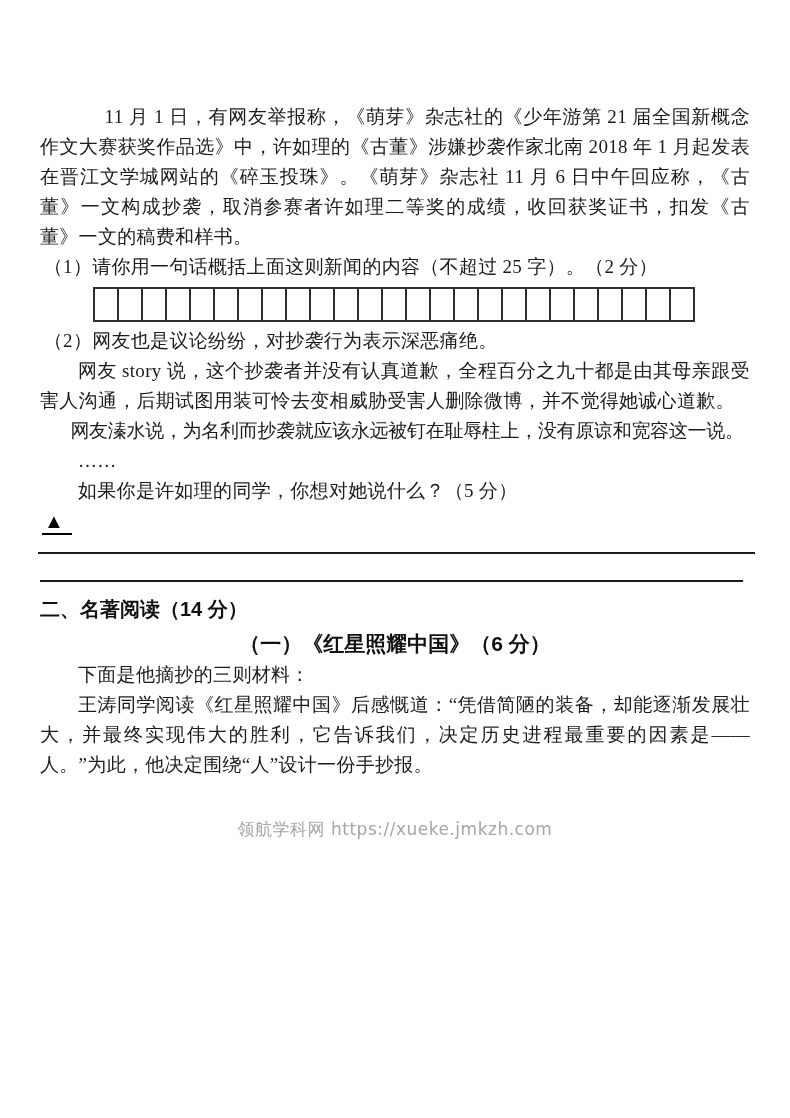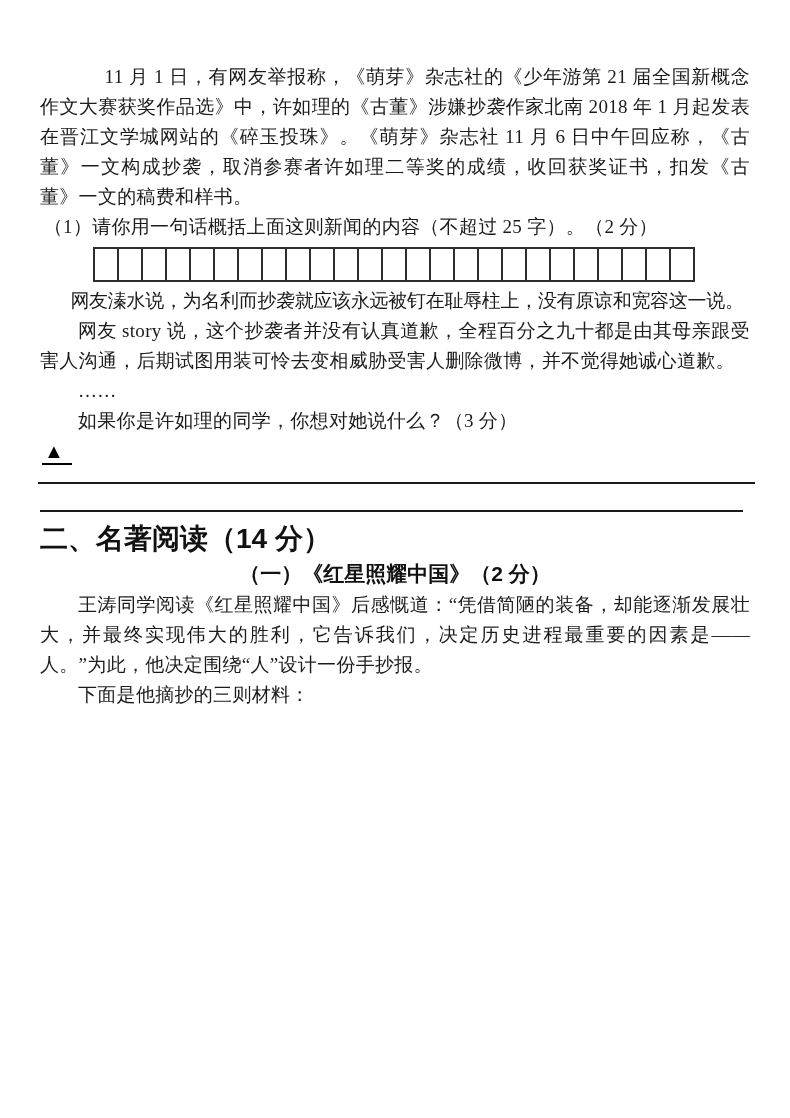--- a/index.html
+++ b/index.html
@@ -10,20 +10,21 @@
   .page {
     position: relative;
     width: 790px;
     height: 827px;
     box-sizing: border-box;
     padding: 62px 40px 0 40px;
     background: #ffffff;
     overflow: hidden;
     font-family: "Liberation Serif", "DejaVu Serif", serif;
     color: #1b1b1b;
+    margin-top: 40px;
   }
   .body {
     margin: 0;
     font-size: 19px;
     line-height: 30px;
     letter-spacing: 0.3px;
     text-align: justify;
   }
   .indent { text-indent: 2em; }
   .indent-lg { text-indent: 3.4em; }
@@ -61,21 +62,21 @@
     height: 0;
     border: none;
     border-top: 2px solid #1a1a1a;
   }
   .rule-1 { margin: 14px 0 0 -2px; width: 717px; }
   .rule-2 { margin: 26px 0 0 0;   width: 703px; }
 
   .section-heading {
     margin: 12px 0 0 0;
     font-family: "Liberation Sans", "DejaVu Sans", sans-serif;
-    font-size: 28px;
+    font-size: 20px;
     font-weight: bold;
     line-height: 30px;
     color: #111111;
   }
   .sub-heading {
     margin: 4px 0 0 0;
     font-family: "Liberation Sans", "DejaVu Sans", sans-serif;
     font-size: 21px;
     font-weight: bold;
     line-height: 32px;
@@ -126,40 +127,42 @@
       <div class="cell"></div>
       <div class="cell"></div>
       <div class="cell"></div>
       <div class="cell"></div>
       <div class="cell"></div>
       <div class="cell"></div>
       <div class="cell"></div>
       <div class="cell"></div>
     </div>
 
+  <p class="body q">（2）网友也是议论纷纷，对抄袭行为表示深恶痛绝。</p>
+
+  <p class="body indent">网友 story 说，这个抄袭者并没有认真道歉，全程百分之九十都是由其母亲跟受害人沟通，后期试图用装可怜去变相威胁受害人删除微博，并不觉得她诚心道歉。</p>
 
   <p class="body tight">网友溱水说，为名利而抄袭就应该永远被钉在耻辱柱上，没有原谅和宽容这一说。</p>
 
-  <p class="body indent">网友 story 说，这个抄袭者并没有认真道歉，全程百分之九十都是由其母亲跟受害人沟通，后期试图用装可怜去变相威胁受害人删除微博，并不觉得她诚心道歉。</p>
-
   <p class="body indent">……</p>
 
-  <p class="body indent">如果你是许如理的同学，你想对她说什么？（3 分）</p>
+  <p class="body indent">如果你是许如理的同学，你想对她说什么？（5 分）</p>
 
   <div class="marker-row">
     <span class="triangle">▲</span>
   </div>
 
   <div class="rule rule-1"></div>
   <div class="rule rule-2"></div>
 
   <h2 class="section-heading">二、名著阅读（14 分）</h2>
 
-  <h3 class="sub-heading">（一）《红星照耀中国》（2 分）</h3>
+  <h3 class="sub-heading">（一）《红星照耀中国》（6 分）</h3>
 
+
+  <p class="body indent">下面是他摘抄的三则材料：</p>
 
   <p class="body indent">王涛同学阅读《红星照耀中国》后感慨道：“凭借简陋的装备，却能逐渐发展壮大，并最终实现伟大的胜利，它告诉我们，决定历史进程最重要的因素是——人。”为此，他决定围绕“人”设计一份手抄报。</p>
 
-  <p class="body indent">下面是他摘抄的三则材料：</p>
 
-
+  <div class="footer">领航学科网 https://xueke.jmkzh.com</div>
 
 </div>
 
 </body></html>

